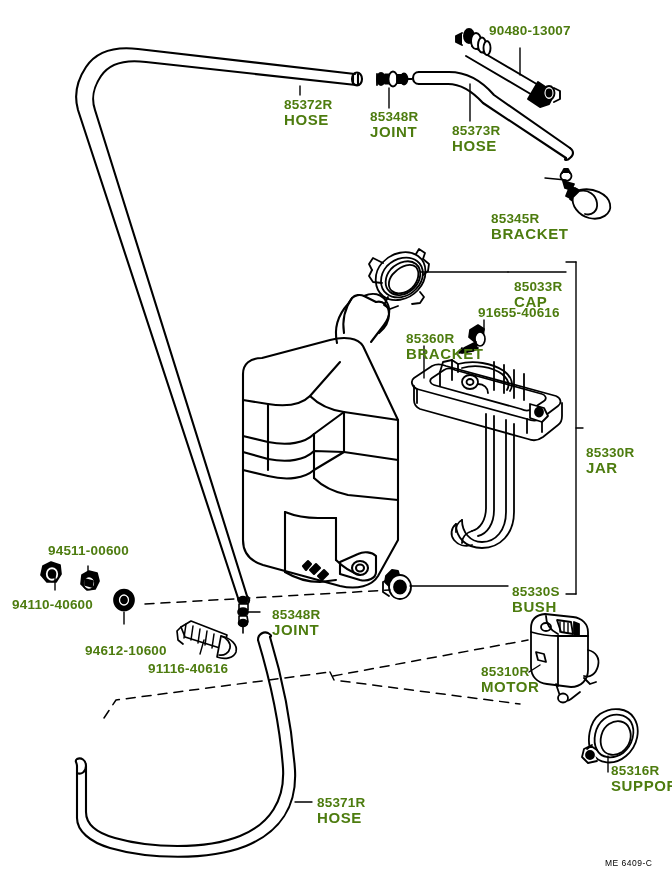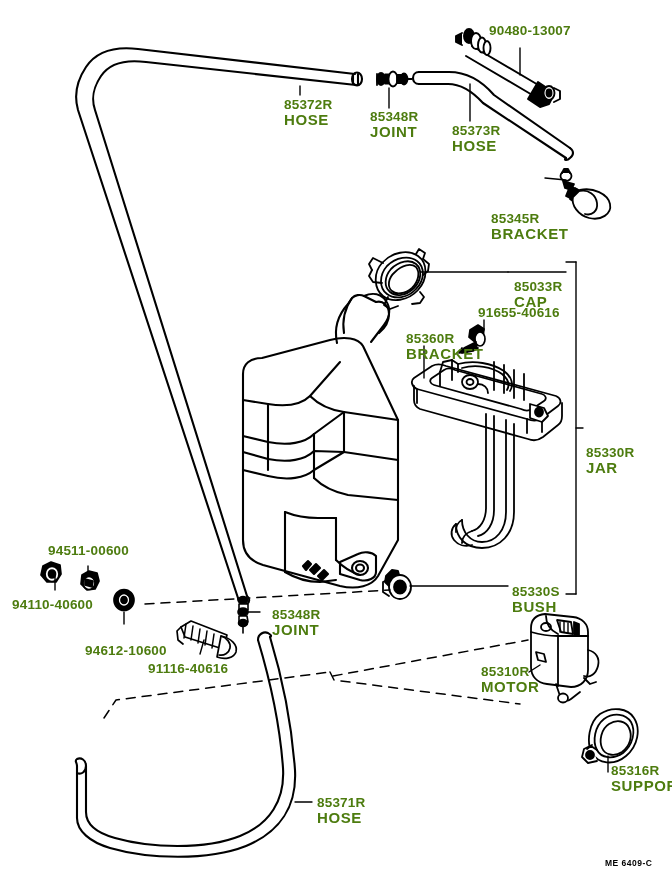--- a/index.html
+++ b/index.html
@@ -40,21 +40,21 @@
   }
   .lbl .nm {
     display: block;
     font-size: 15px;
     font-weight: bold;
     letter-spacing: 0.6px;
   }
   .corner {
     position: absolute;
     font-size: 8.5px;
-    font-weight: bold;
+    font-weight: normal;
     letter-spacing: 0.5px;
     color: #000;
     font-family: "Liberation Sans", sans-serif;
   }
 </style>
 </head>
 <body>
 
 <div id="sheet">
 

